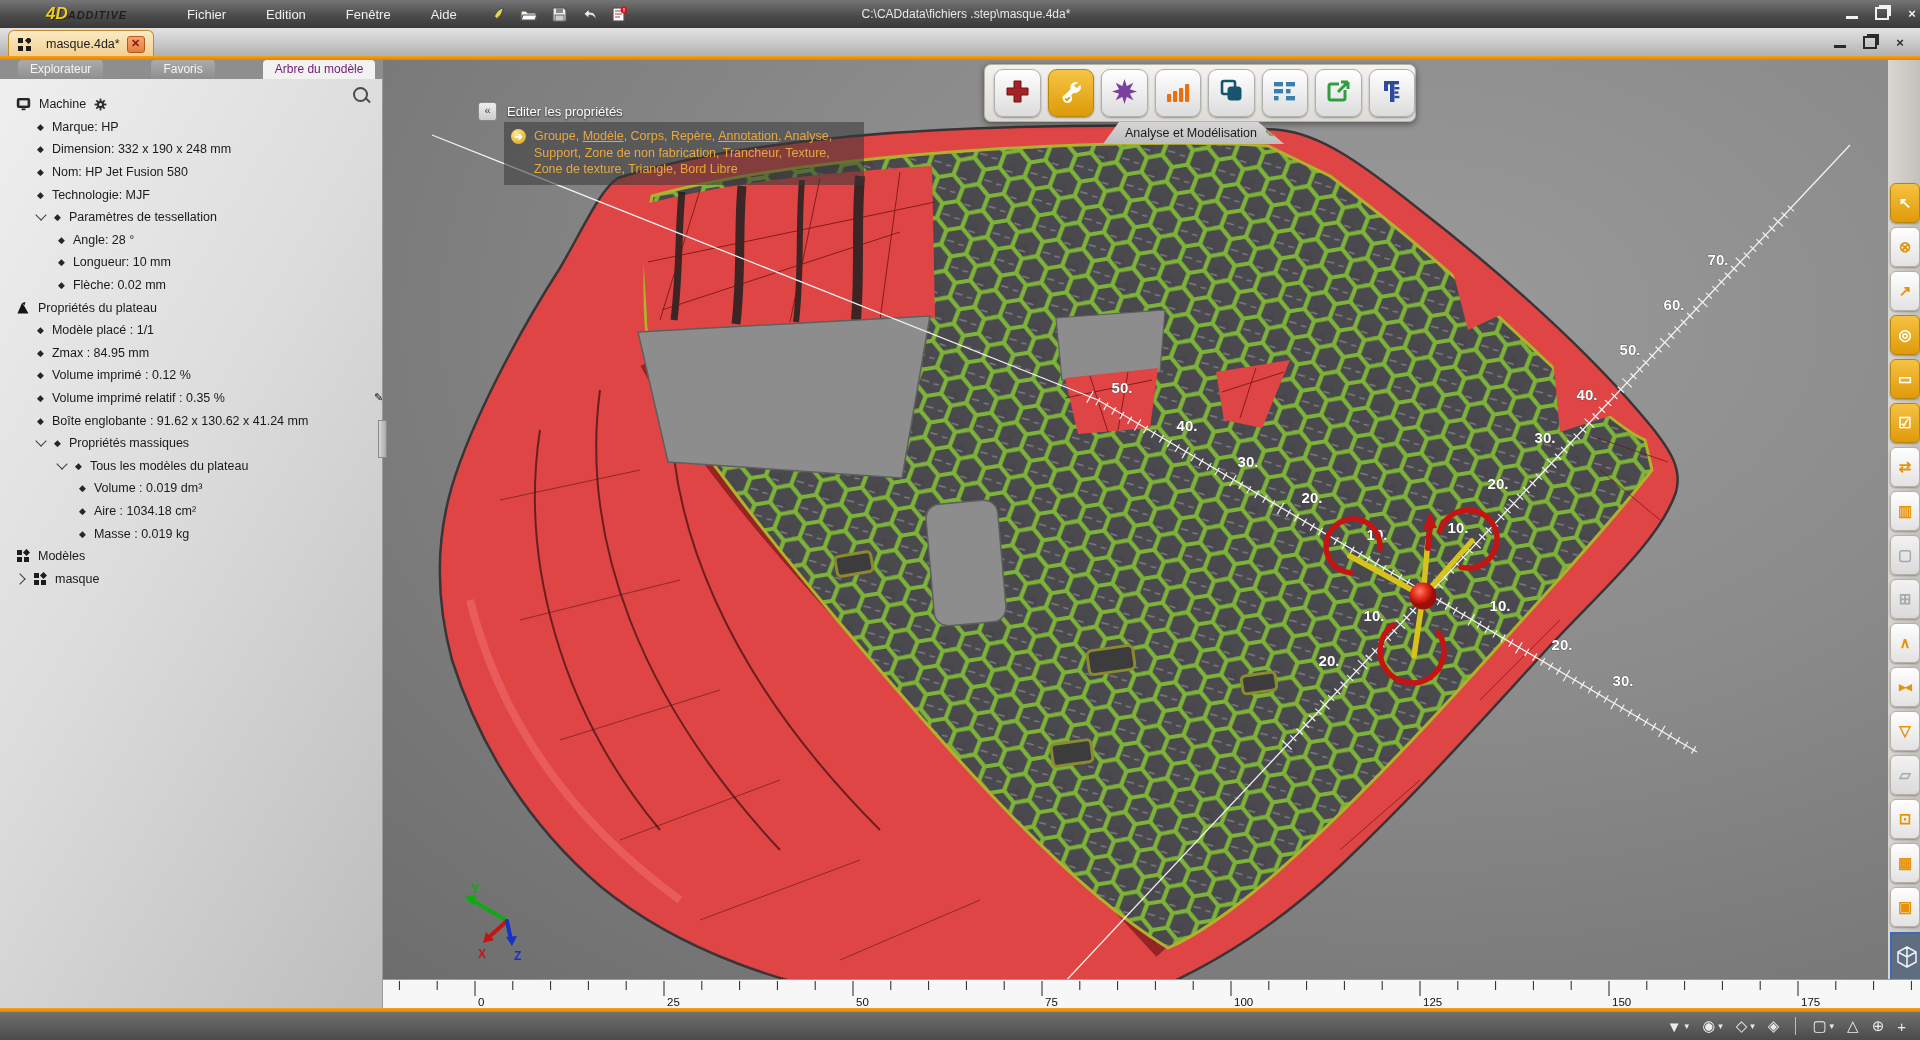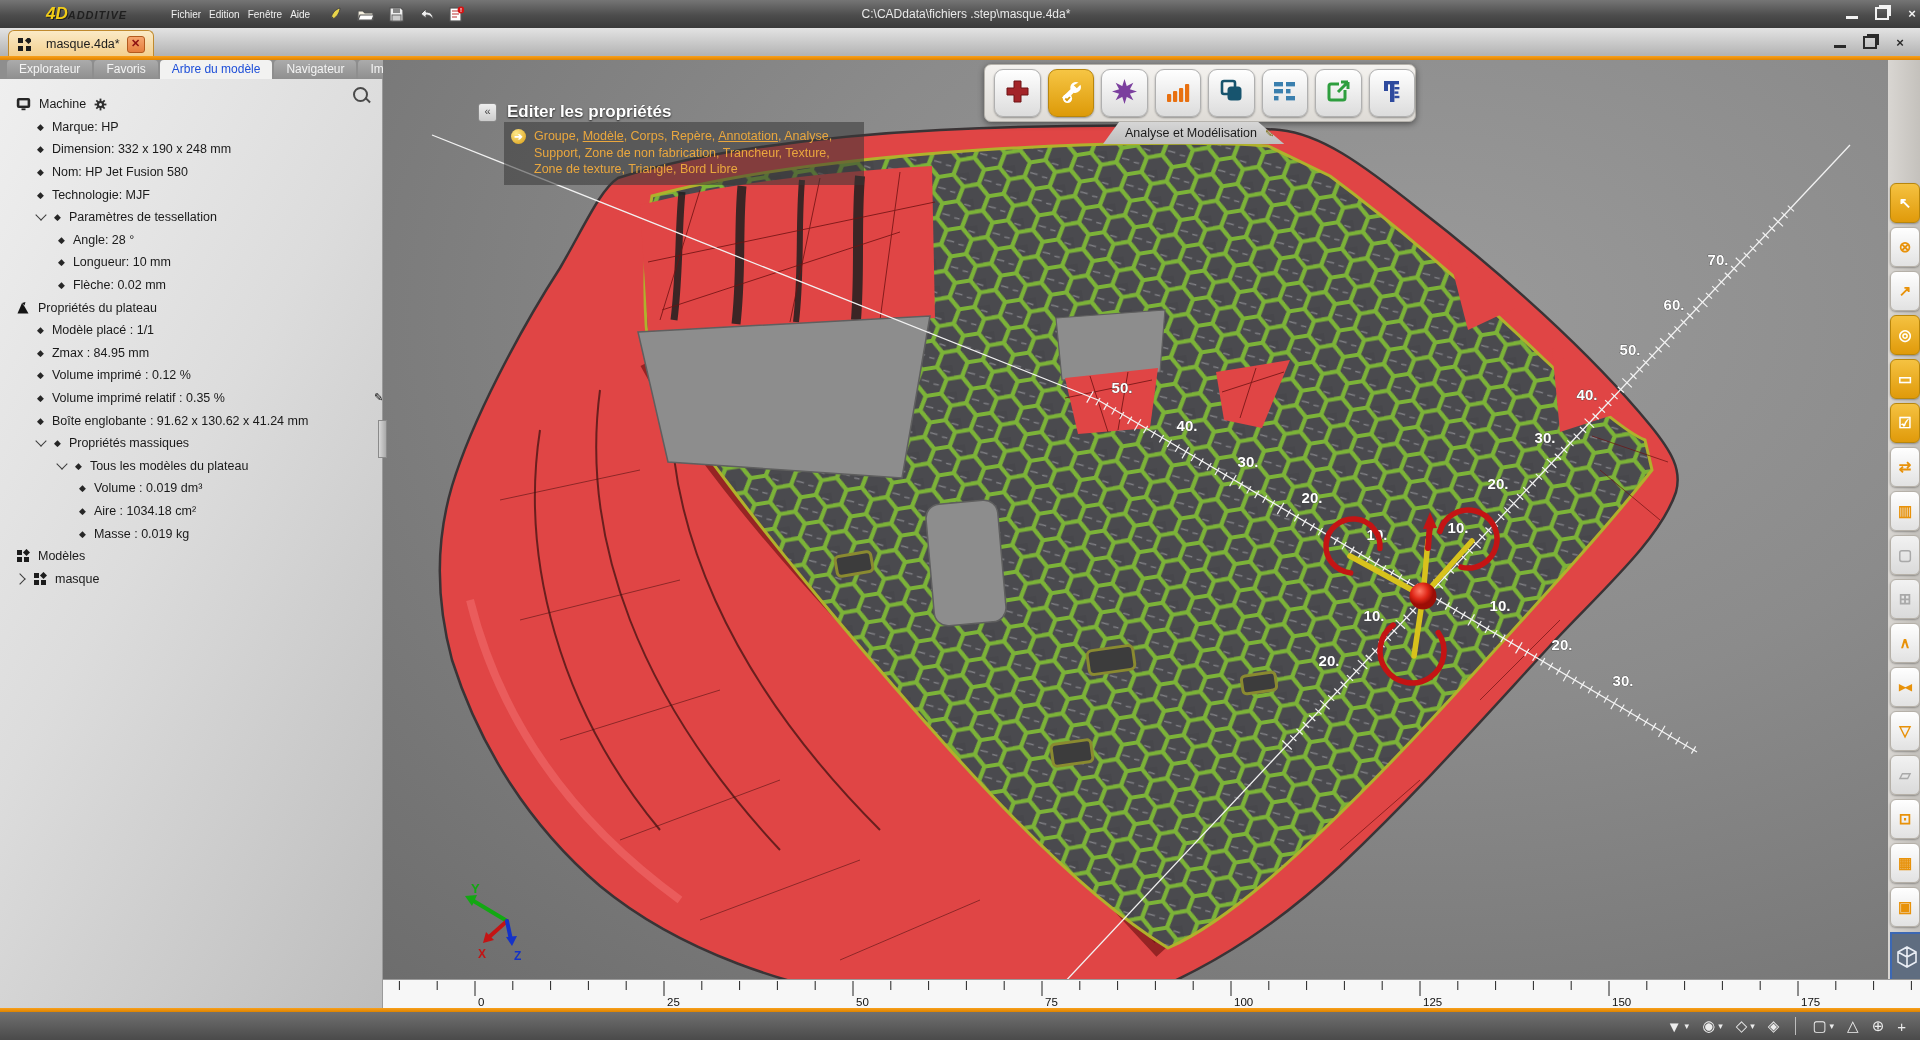--- a/index.html
+++ b/index.html
@@ -6,21 +6,21 @@
   #app{position:relative;width:1920px;height:1040px;overflow:hidden;
        font-family:"Liberation Sans",sans-serif;background:#808080;user-select:none;}
   .abs{position:absolute;}
 
   
   #titlebar{left:0;top:0;width:1920px;height:28px;
     background:linear-gradient(#757575,#4c4c4c 55%,#393939);display:flex;align-items:center;padding-left:12px;}
   #logo{margin-left:34px;font-style:italic;font-weight:bold;white-space:nowrap;}
   #logo .l1{color:#f2cd16;font-size:17px;text-shadow:1px 1px 0 #222;}
   #logo .l2{color:#1f1f1f;font-size:11px;letter-spacing:1px;}
-  .menu-item{color:#f0f0f0;font-size:10px;margin:0 4px;cursor:default;}
+  .menu-item{color:#f0f0f0;font-size:13px;margin:0 20px;cursor:default;}
   #menubar{display:flex;margin-left:40px;}
   .qicon{margin:0 7px;display:flex;align-items:center;}
   #wintitle{position:absolute;left:0;right:0;text-align:center;color:#e9e9e9;font-size:12px;pointer-events:none;}
   .wctl{display:flex;gap:14px;position:absolute;right:12px;top:6px;}
   .wctl .b{width:16px;height:14px;display:flex;align-items:center;justify-content:center;color:#f2f2f2;font-weight:bold;font-size:13px;}
   .wctl .min{border-bottom:3px solid #f2f2f2;height:9px;width:12px;}
   .wctl .rst{width:10px;height:9px;border:2px solid #f2f2f2;box-shadow:3px -3px 0 -1px #f2f2f2;}
   .wctl2 .min{border-color:#2a2a2a;}
   .wctl2 .rst{border-color:#2a2a2a;box-shadow:3px -3px 0 -1px #2a2a2a;}
   .wctl2 .b{color:#2a2a2a;}
@@ -29,24 +29,24 @@
   #tabbar{left:0;top:28px;width:1920px;height:28px;background:linear-gradient(#e3e3e3,#b2b2b2);}
   #doctab{position:absolute;left:8px;top:2px;height:26px;display:flex;align-items:center;gap:7px;
     padding:0 8px 0 9px;background:linear-gradient(#fbeac6,#f3cf8d);
     border:1px solid #c08a2e;border-bottom:none;border-radius:6px 6px 0 0;}
   #doctab .lbl{font-size:12.5px;color:#1c1c1c;}
   #tabclose{width:16px;height:15px;border-radius:3px;background:linear-gradient(#f5a66e,#e67f3e);
     border:1px solid #b35a1e;color:#8d1212;font-size:11px;font-weight:bold;line-height:13px;text-align:center;}
   #accent{left:0;top:56px;width:1920px;height:4px;background:linear-gradient(#f9a01b,#e08400);}
 
   
-  #tabstrip{left:0;top:60px;width:402px;height:19px;background:#8e8e8e;display:flex;align-items:center;padding-left:7px;box-sizing:border-box;}
+  #tabstrip{left:0;top:60px;width:402px;height:19px;background:#8e8e8e;display:flex;align-items:center;padding-left:18px;box-sizing:border-box;gap:46px;}
   .ptab{height:19px;line-height:19px;padding:0 12px;margin-right:2px;font-size:12px;
     background:linear-gradient(#ababab,#8f8f8f);color:#f4f4f4;border-radius:4px 4px 0 0;white-space:nowrap;}
-  .ptab.active{background:#f2f2f1;color:#1d4ed8;}
+  .ptab.active{background:#f2f2f1;color:#701a75;}
 
   
   #leftpanel{left:0;top:79px;width:383px;height:929px;
     background:linear-gradient(120deg,#efefef,#dcdcdc 45%,#bdbdbd);overflow:hidden;border-right:1px solid #9a9a9a;box-sizing:border-box;}
   #tree{position:absolute;left:0;top:14px;width:100%;}
   .trow{height:22.6px;display:flex;align-items:center;font-size:12.5px;color:#1a1a1a;white-space:nowrap;}
   .chev{width:7px;height:7px;border-right:1.7px solid #3c3c3c;border-bottom:1.7px solid #3c3c3c;
     display:inline-block;margin-right:9px;flex:none;}
   .chev.open{transform:rotate(45deg);margin-top:-4px;}
   .chev.closed{transform:rotate(-45deg);}
@@ -70,21 +70,21 @@
     border:1px solid #b0b0b0;box-shadow:0 1px 2px rgba(0,0,0,.35);display:flex;align-items:center;justify-content:center;}
   .tbtn.active{background:linear-gradient(#f6c544,#dd9a08);border-color:#b8860c;}
   #grouptab{position:absolute;left:720px;top:62px;height:22px;line-height:22px;padding:0 10px 0 22px;
     background:linear-gradient(#d6d6d6,#bdbdbd);color:#1b1b1b;font-size:12.5px;
     clip-path:polygon(16px 0,calc(100% - 26px) 0,100% 100%,0 100%);display:flex;align-items:center;gap:8px;}
 
   
   #prophdr{position:absolute;left:95px;top:42px;display:flex;align-items:center;gap:10px;}
   #propcollapse{width:17px;height:17px;background:linear-gradient(#eee,#ccc);border:1px solid #888;border-radius:3px;
     font-size:11px;color:#444;text-align:center;line-height:15px;}
-  #proptitle{font-size:17px;font-weight:bold;color:#fff;text-shadow:0 1px 2px rgba(0,0,0,.8);}
+  #proptitle{font-size:13px;font-weight:normal;color:#fff;text-shadow:0 1px 2px rgba(0,0,0,.8);}
   #propbox{position:absolute;left:121px;top:62px;width:322px;padding:6px 8px 7px 30px;
     background:rgba(55,55,55,.55);color:#eaa73e;font-size:12.5px;line-height:16.5px;}
   #propbox .u{text-decoration:underline;}
   #proparrow{position:absolute;left:7px;top:7px;width:15px;height:15px;border-radius:50%;
     background:radial-gradient(circle at 35% 30%,#ffe98a,#d99b10);color:#fff;font-size:10px;line-height:15px;text-align:center;font-weight:bold;}
 
   
   #rightstrip{left:1888px;top:60px;width:32px;height:919px;background:linear-gradient(90deg,#d9d6d2,#c4c1bc);}
   .rbtn{position:absolute;left:2px;width:28px;height:38px;border-radius:6px;background:linear-gradient(#ffffff,#e2e2e2);
     border:1px solid #b5b0a8;box-shadow:0 1px 2px rgba(0,0,0,.3);display:flex;align-items:center;justify-content:center;

